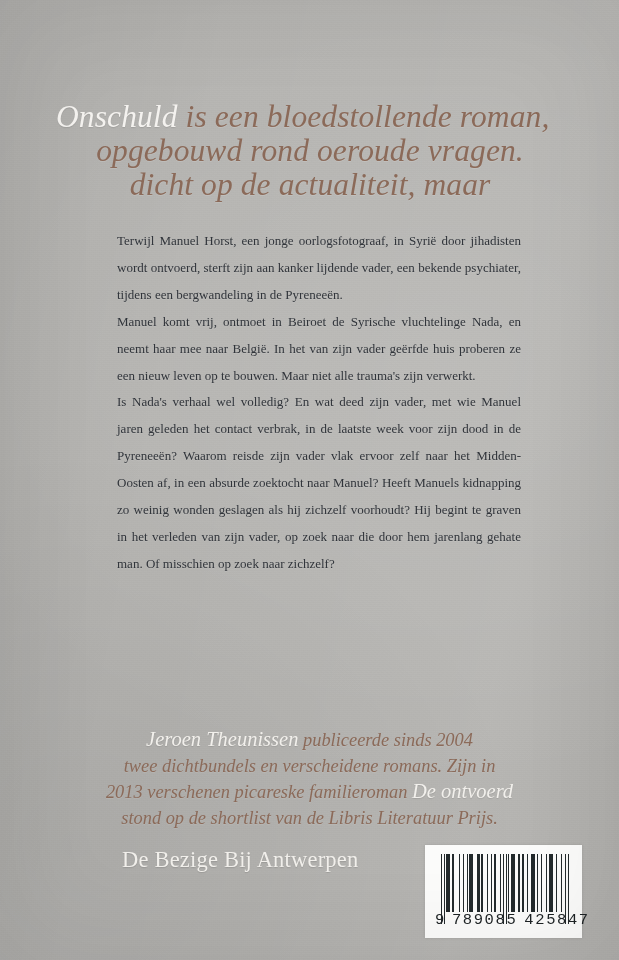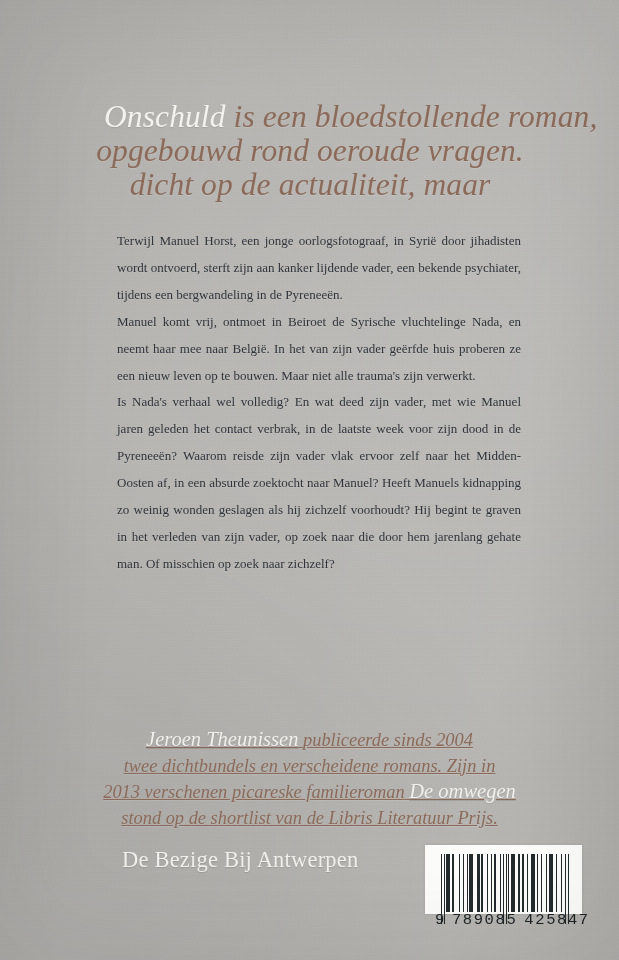--- a/index.html
+++ b/index.html
@@ -53,21 +53,20 @@
     font-style: italic;
     font-size: 31.5px;
     line-height: 34px;
     color: #8b6a59;
     letter-spacing: 0.1px;
     text-shadow: 0 1px 0 rgba(255,255,255,0.12);
   }
   .headline .title-word {
     color: #f4f2ef;
     text-shadow: 0 1px 1px rgba(0,0,0,0.10);
-    margin-left: 48px;
   }
   .headline .hl-line {
     display: block;
     white-space: nowrap;
   }
   .headline .hl-line.first {
     text-align: left;
     padding-left: 20px;
   }
 
@@ -100,21 +99,21 @@
     left: 66px;
     top: 727px;
     width: 487px;
     text-align: center;
     font-style: italic;
     font-size: 18.4px;
     line-height: 25.6px;
     color: #8b6a59;
     text-shadow: 0 1px 0 rgba(255,255,255,0.10);
   }
-  .bio .bio-line { display: block; white-space: nowrap; text-decoration: underline; }
+  .bio .bio-line { display: block; white-space: nowrap; }
   .bio .name,
   .bio .booktitle {
     color: #f2f0ec;
     font-size: 20.5px;
     text-shadow: 0 1px 1px rgba(0,0,0,0.10);
   }
 
   
   .publisher {
     position: absolute;
@@ -127,21 +126,21 @@
     text-shadow: 0 1px 1px rgba(0,0,0,0.12);
     white-space: nowrap;
   }
 
   
   .barcode-box {
     position: absolute;
     left: 425px;
     top: 845px;
     width: 157px;
-    height: 69px;
+    height: 93px;
     background: #fbfbfa;
     box-shadow: 0 0 3px rgba(0,0,0,0.10);
   }
   .barcode-bars {
     position: absolute;
     left: 16px;
     top: 9px;
     width: 128px;
     height: 58px;
   }
@@ -192,21 +191,21 @@
   </div>
 
   <div class="bio">
     <span class="bio-line">
       <span class="name">Jeroen Theunissen</span>
       <span>publiceerde sinds 2004</span>
     </span>
     <span class="bio-line">twee dichtbundels en verscheidene romans. Zijn in</span>
     <span class="bio-line">
       <span>2013 verschenen picareske familieroman</span>
-      <span class="booktitle">De omwegen</span>
+      <span class="booktitle">De ontvoerd</span>
     </span>
     <span class="bio-line">stond op de shortlist van de Libris Literatuur Prijs.</span>
   </div>
 
   <div class="publisher">De Bezige Bij Antwerpen</div>
 
   <div class="barcode-box">
     <div class="barcode-bars" id="barcode-bars">
         <span class="guard" style="left: 0px; width: 1.09737px;"></span>
         <span class="guard" style="left: 2.69474px; width: 1.09737px;"></span>

